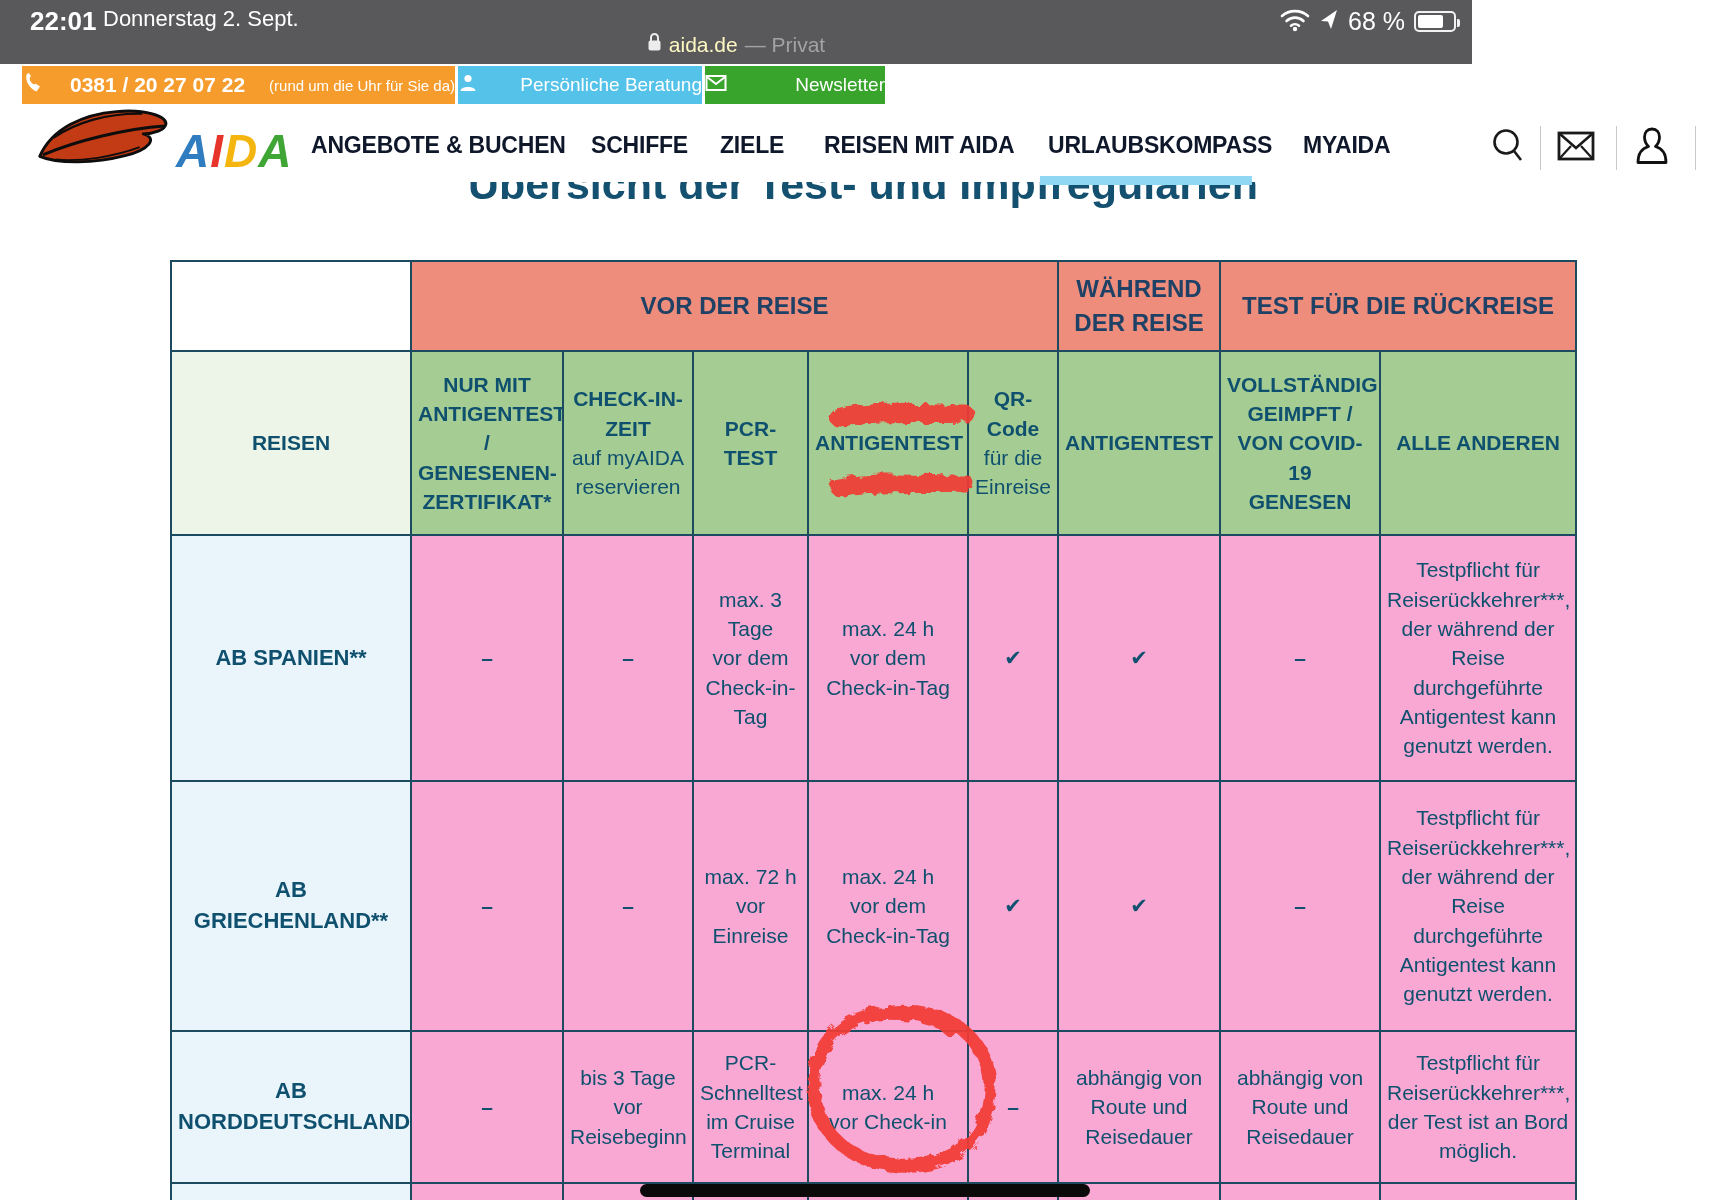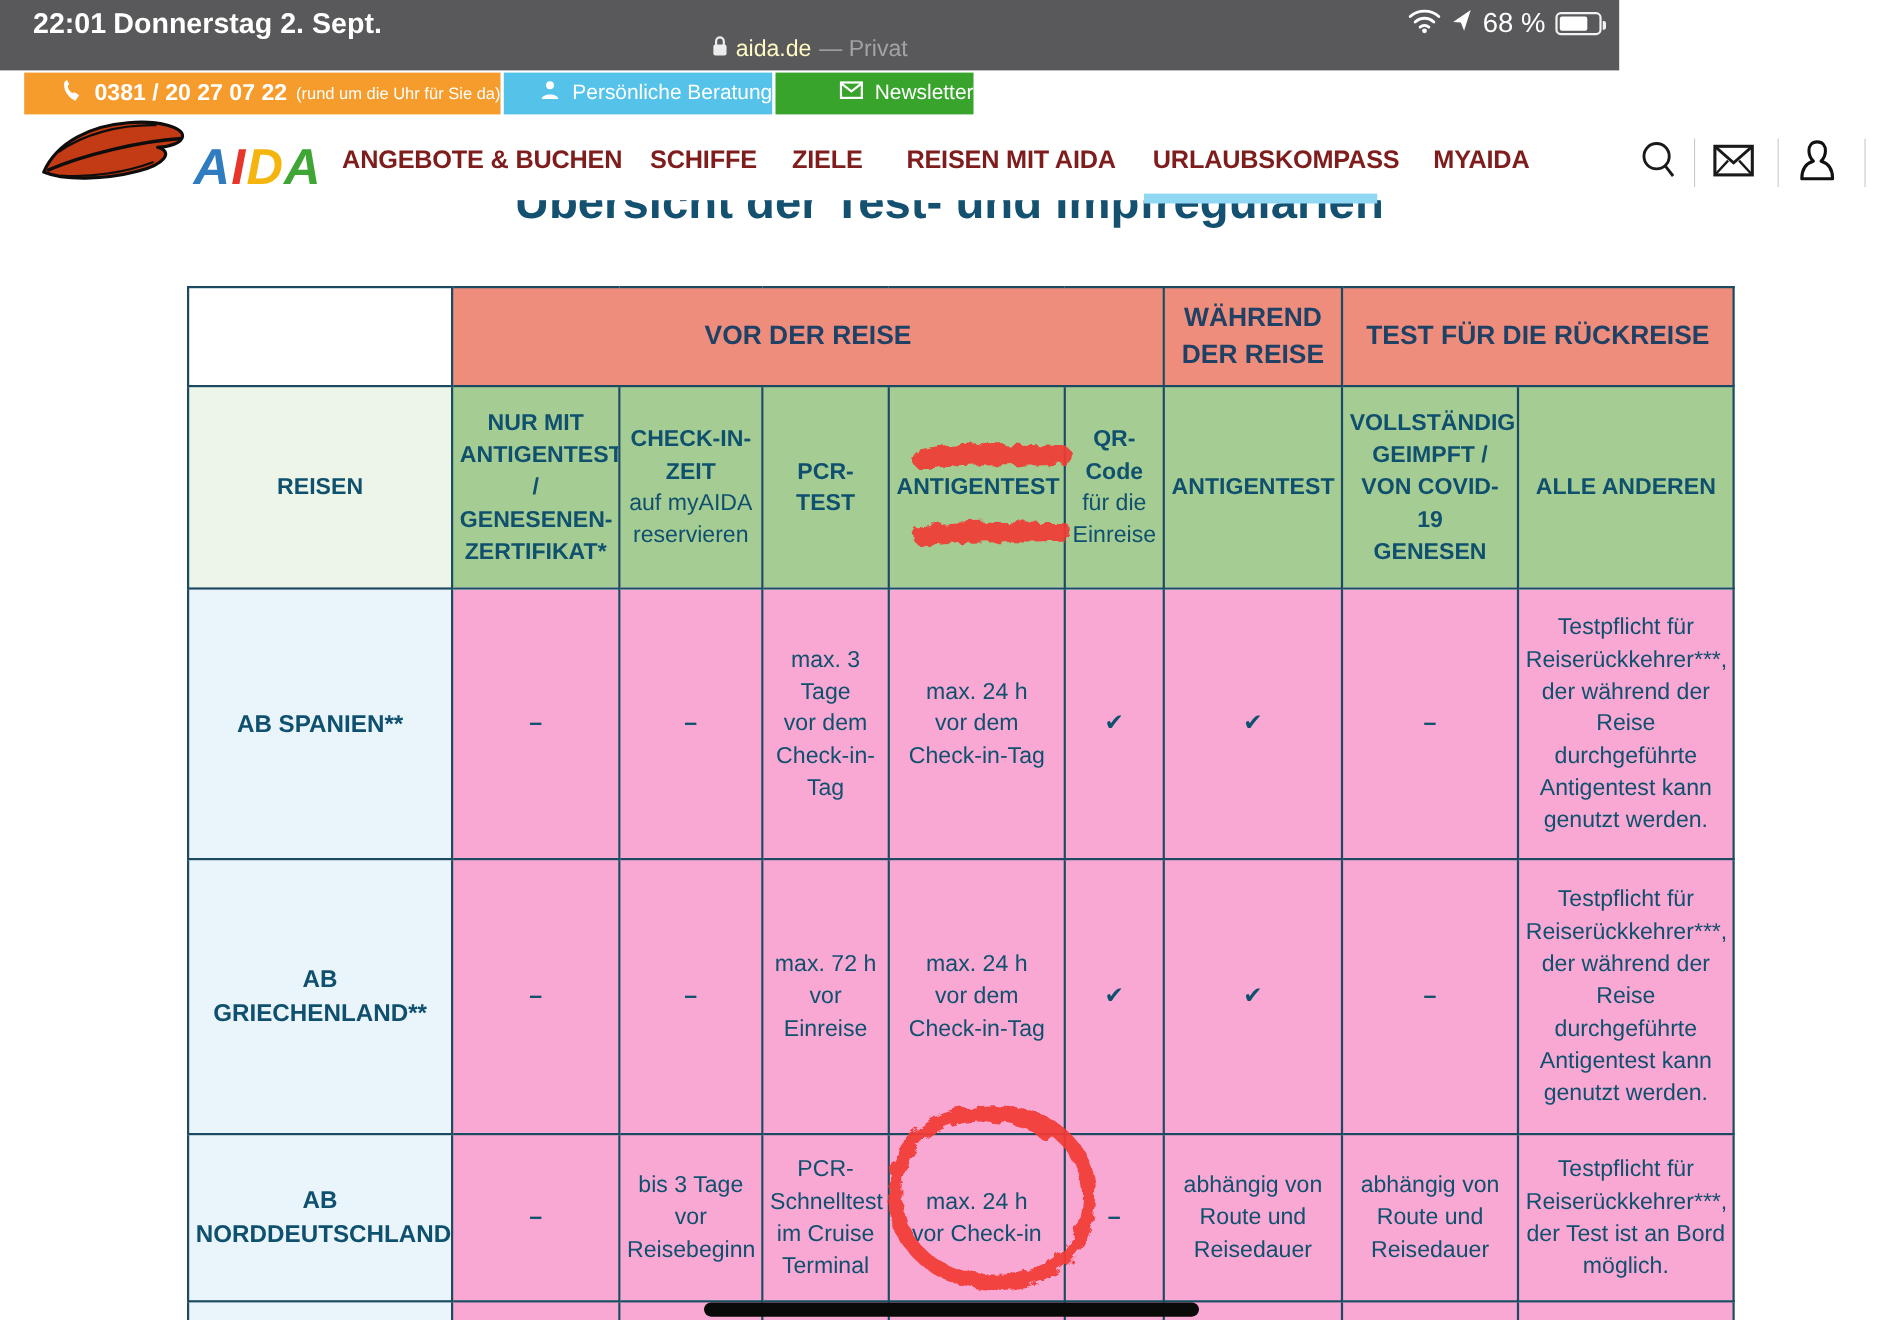--- a/index.html
+++ b/index.html
@@ -2,44 +2,44 @@
 <html><head>
 <meta charset="utf-8">
 <style>
   html,body{margin:0;padding:0;background:#ffffff;}
   *{box-sizing:border-box;font-family:"Liberation Sans","DejaVu Sans",sans-serif;}
   .screen{position:relative;width:1726px;height:1200px;overflow:hidden;background:#fff;}
 
   
   .statusbar{position:absolute;left:0;top:0;width:1472px;height:64px;background:#59585a;color:#fff;z-index:20;}
   .sb-time{position:absolute;left:30px;top:6px;font-size:26px;font-weight:600;}
-  .sb-date{position:absolute;left:103px;top:6px;font-size:26px;font-weight:700;}
+  .sb-date{position:absolute;left:103px;top:6px;font-size:22px;font-weight:400;}
   .sb-right{position:absolute;right:16px;top:7px;display:flex;align-items:center;gap:9px;}
   .sb-batt-pct{font-size:25px;font-weight:400;}
   .battery{position:relative;width:42px;height:21px;border:2px solid #f2f2f2;border-radius:5px;}
   .battery .fill{position:absolute;left:2px;top:2px;bottom:2px;width:66%;background:#fff;border-radius:2px;}
   .battery .nub{position:absolute;right:-6px;top:6px;width:3px;height:8px;background:#f2f2f2;border-radius:0 2px 2px 0;}
   .urlrow{position:absolute;left:0;top:32px;width:100%;display:flex;justify-content:center;align-items:center;gap:7px;font-size:21px;}
   .url-host{color:#fef9c3;}
   .url-priv{color:#a3a2a5;}
 
   
   .topbar{position:absolute;left:0;top:66px;width:1726px;height:38px;z-index:20;}
-  .tb-btn{position:absolute;top:0;height:38px;display:flex;align-items:center;justify-content:flex-end;gap:10px;color:#fff;}
+  .tb-btn{position:absolute;top:0;height:38px;display:flex;align-items:center;justify-content:space-between;gap:10px;color:#fff;}
   .tb-phone{left:22px;width:433px;background:#f59c2d;}
   .tb-phone .num{font-size:21px;font-weight:700;}
   .tb-phone .note{font-size:15px;font-weight:400;margin-left:-2px;}
   .tb-beratung{left:458px;width:244px;background:#55c3e9;font-size:19px;}
   .tb-news{left:705px;width:180px;background:#38a42c;font-size:19px;}
 
   
   .header{position:absolute;left:0;top:102px;width:1726px;height:80px;background:#fff;z-index:10;}
   .logo{position:absolute;left:28px;top:-4px;width:230px;height:86px;cursor:pointer;}
   .logo-word{position:absolute;left:148px;top:26px;font-size:46px;font-weight:800;font-style:italic;letter-spacing:1px;}
-  .nav-item{position:absolute;top:30px;font-size:23px;font-weight:700;color:#7f1d1d;letter-spacing:-0.2px;white-space:nowrap;cursor:pointer;}
+  .nav-item{position:absolute;top:30px;font-size:23px;font-weight:700;color:#0f172a;letter-spacing:-0.2px;white-space:nowrap;cursor:pointer;}
   .hicon{position:absolute;top:22px;width:44px;height:44px;display:flex;align-items:center;justify-content:center;cursor:pointer;}
   .hdiv{position:absolute;top:24px;width:1px;height:44px;background:#c9c9c9;}
   .underline{position:absolute;left:1040px;top:176px;width:212px;height:9px;background:#8fd7f3;z-index:12;}
 
   
   .page-title{position:absolute;left:0;top:160px;width:1726px;text-align:center;font-size:43px;font-weight:700;color:#14506f;z-index:2;}
 
   
   .tblwrap{position:absolute;left:170px;top:260px;z-index:3;}
   table.grid{border-collapse:collapse;table-layout:fixed;width:1405px;}

